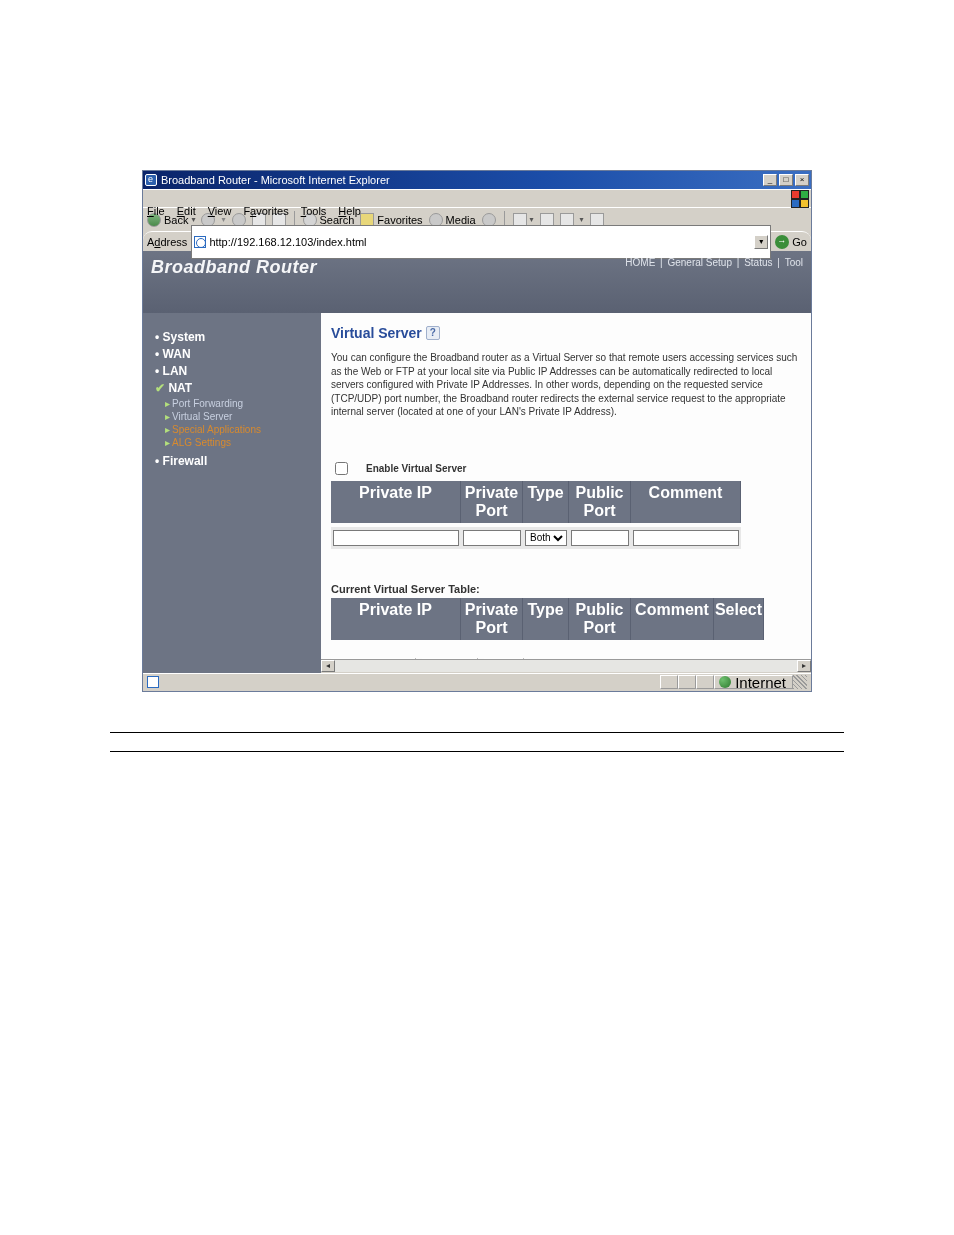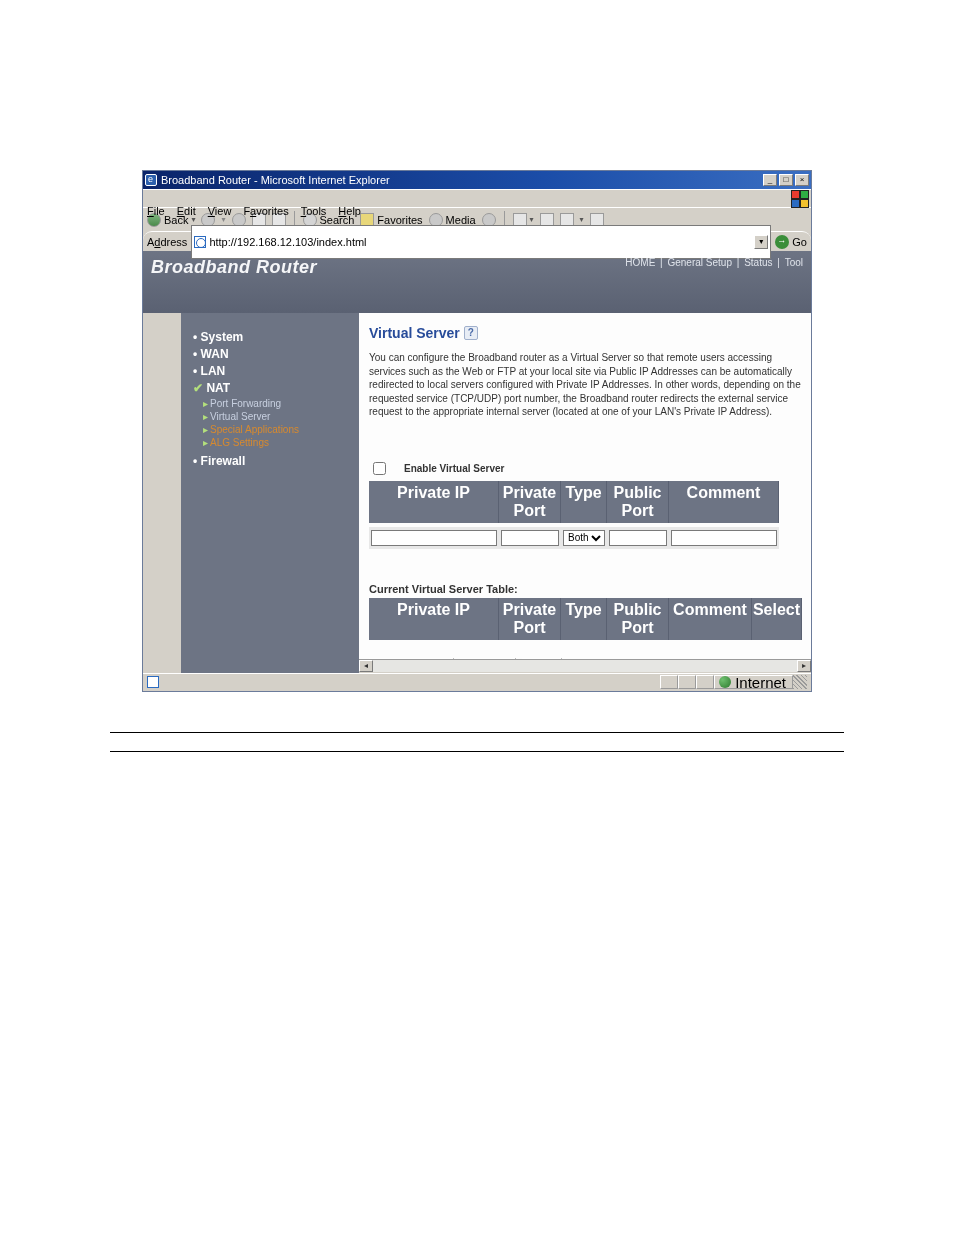--- a/index.html
+++ b/index.html
@@ -32,21 +32,21 @@
   .addrbox .pageico { width:12px; height:12px; border:1px solid #2b6bc1; background:#fff; position:relative; }
   .addrbox .pageico::after{content:""; position:absolute; width:8px; height:8px; border:1px solid #2b6bc1; border-radius:50%; left:1px; top:1px;}
   .addrbox .dd { width:14px; height:14px; background:#d4d0c8; border:1px solid #fff; border-right-color:#7a7a7a; border-bottom-color:#7a7a7a; text-align:center; font-size:8px; line-height:12px;}
   .gobtn { display:flex; align-items:center; gap:3px; color:#000;}
   .gobtn .goico { width:14px; height:14px; border-radius:50%; background:#3a8e3a; position:relative;}
   .gobtn .goico::after{content:"→"; color:#fff; font-size:9px; position:absolute; left:2px; top:0;}
   .banner { height:62px; background:linear-gradient(180deg,#6d7484 0%,#5a6172 100%); color:#fff; display:flex; align-items:flex-start; justify-content:space-between; padding:6px 6px 0 8px; }
   .banner .logo { font-size:18px; font-style:italic; font-weight:bold; color:#f5f6f8; letter-spacing:0.5px; }
   .banner .links { font-size:10px; color:#dfe3ea; }
   .banner .links .lnk { color:#dfe3ea; text-decoration:none; padding:0 2px; }
-  .body { flex:1; display:flex; position:relative;margin-left:38px; }
+  .body { flex:1; display:flex; position:relative; }
   .sidebar { width:178px; background:#6d7484; color:#fff; padding:14px 6px 0 12px; font-size:12px; }
   .sidebar .tl { font-weight:bold; margin:3px 0; }
   .sidebar .tl::before { content:"• "; }
   .sidebar .nat::before { content:"✔ "; color:#b4e07c; }
   .sidebar .sub { font-size:10px; color:#c8d0e0; margin:2px 0 2px 10px; }
   .sidebar .sub::before { content:"▸"; color:#b4e07c; margin-right:2px; }
   .sidebar .sub.active { color:#d88a2e; }
   .main { flex:1; background:#fdfdfd; position:relative; padding:12px 8px 0 10px; font-size:11px; color:#333; overflow:hidden;}
   .main h2 { color:#284c9a; font-weight:bold; font-size:14px; margin:0 0 10px 0; display:flex; align-items:center; gap:4px;}
   .helpico { width:14px; height:14px; border-radius:2px; background:#e8edf5; border:1px solid #a0b0cc; color:#4b6ba8; font-size:10px; text-align:center; line-height:12px; font-weight:bold;}

